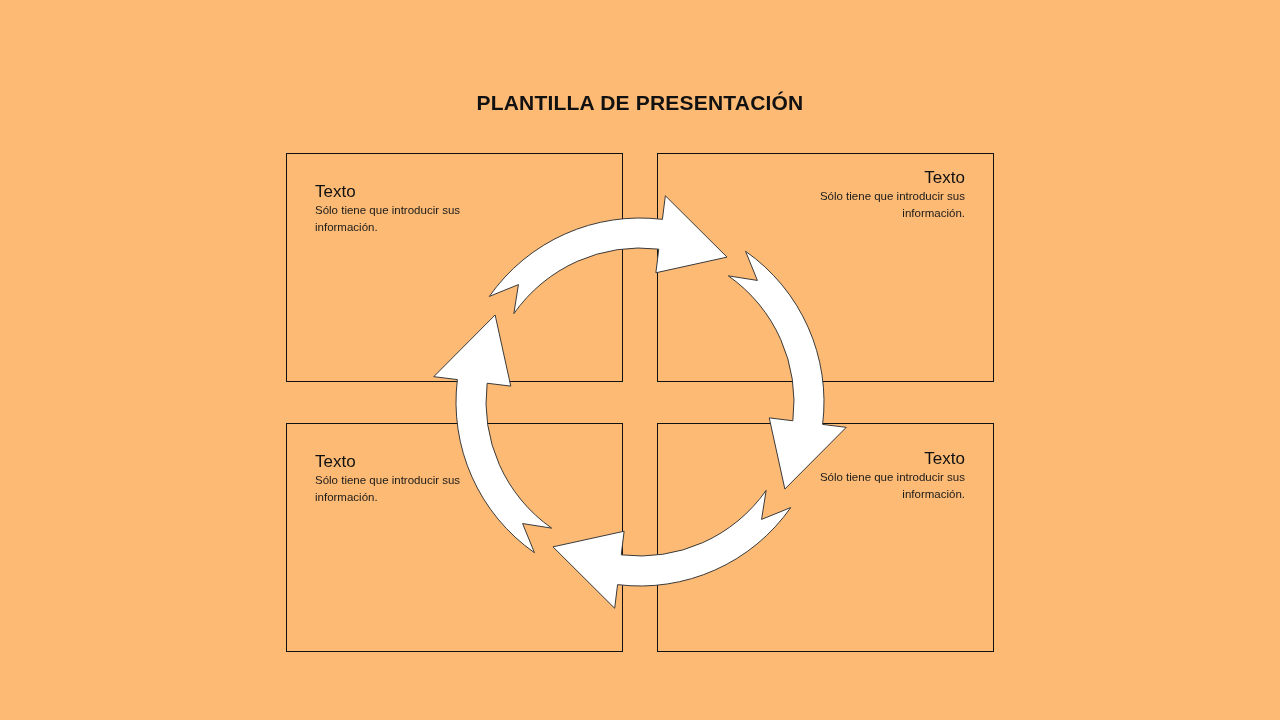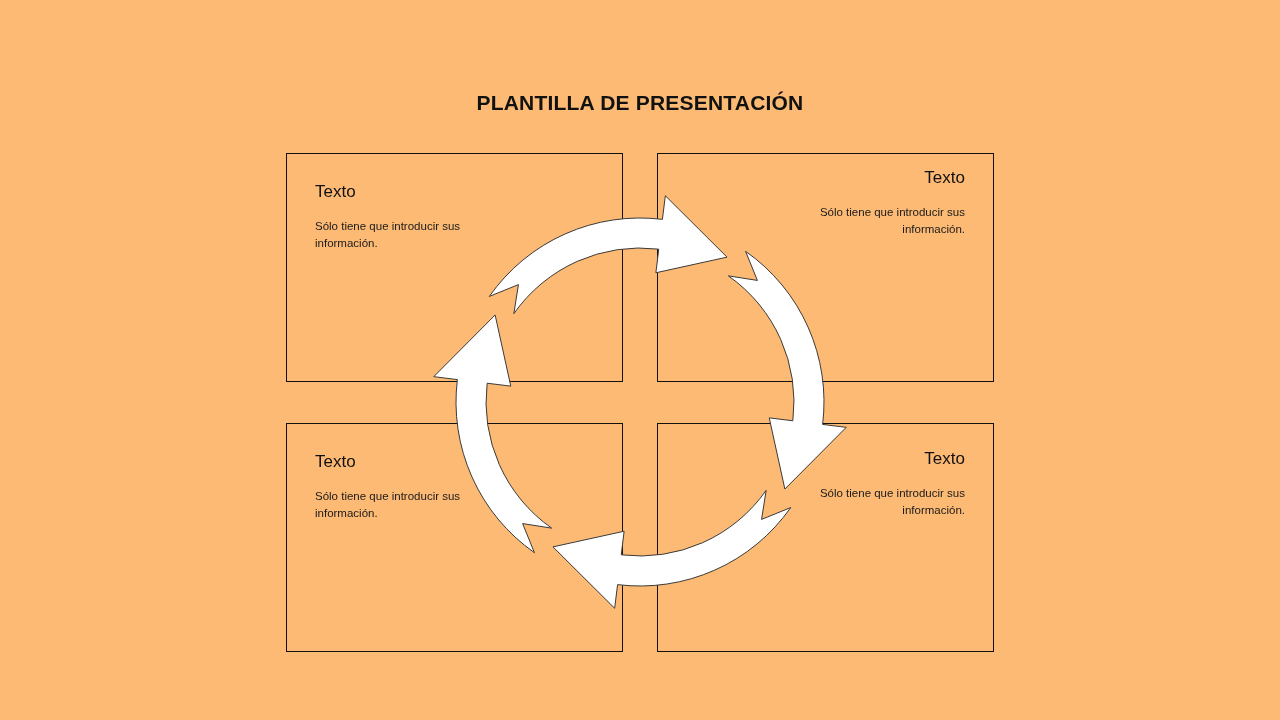--- a/index.html
+++ b/index.html
@@ -63,21 +63,20 @@
   #quad-br .quad-inner { top: 25px; }
 
   .quad-heading {
     font-size: 17px;
     color: #111111;
     line-height: 1.2;
     font-weight: normal;
   }
 
   .quad-body {
-    margin-top: 16px;
     font-size: 11.5px;
     color: #1a1a1a;
     line-height: 1.42;
     max-width: 185px;
   }
   #quad-tl .quad-body, #quad-bl .quad-body { margin-right: auto; }
   #quad-tr .quad-body, #quad-br .quad-body { margin-left: auto; }
 
   #cycle-svg {
     position: absolute;

